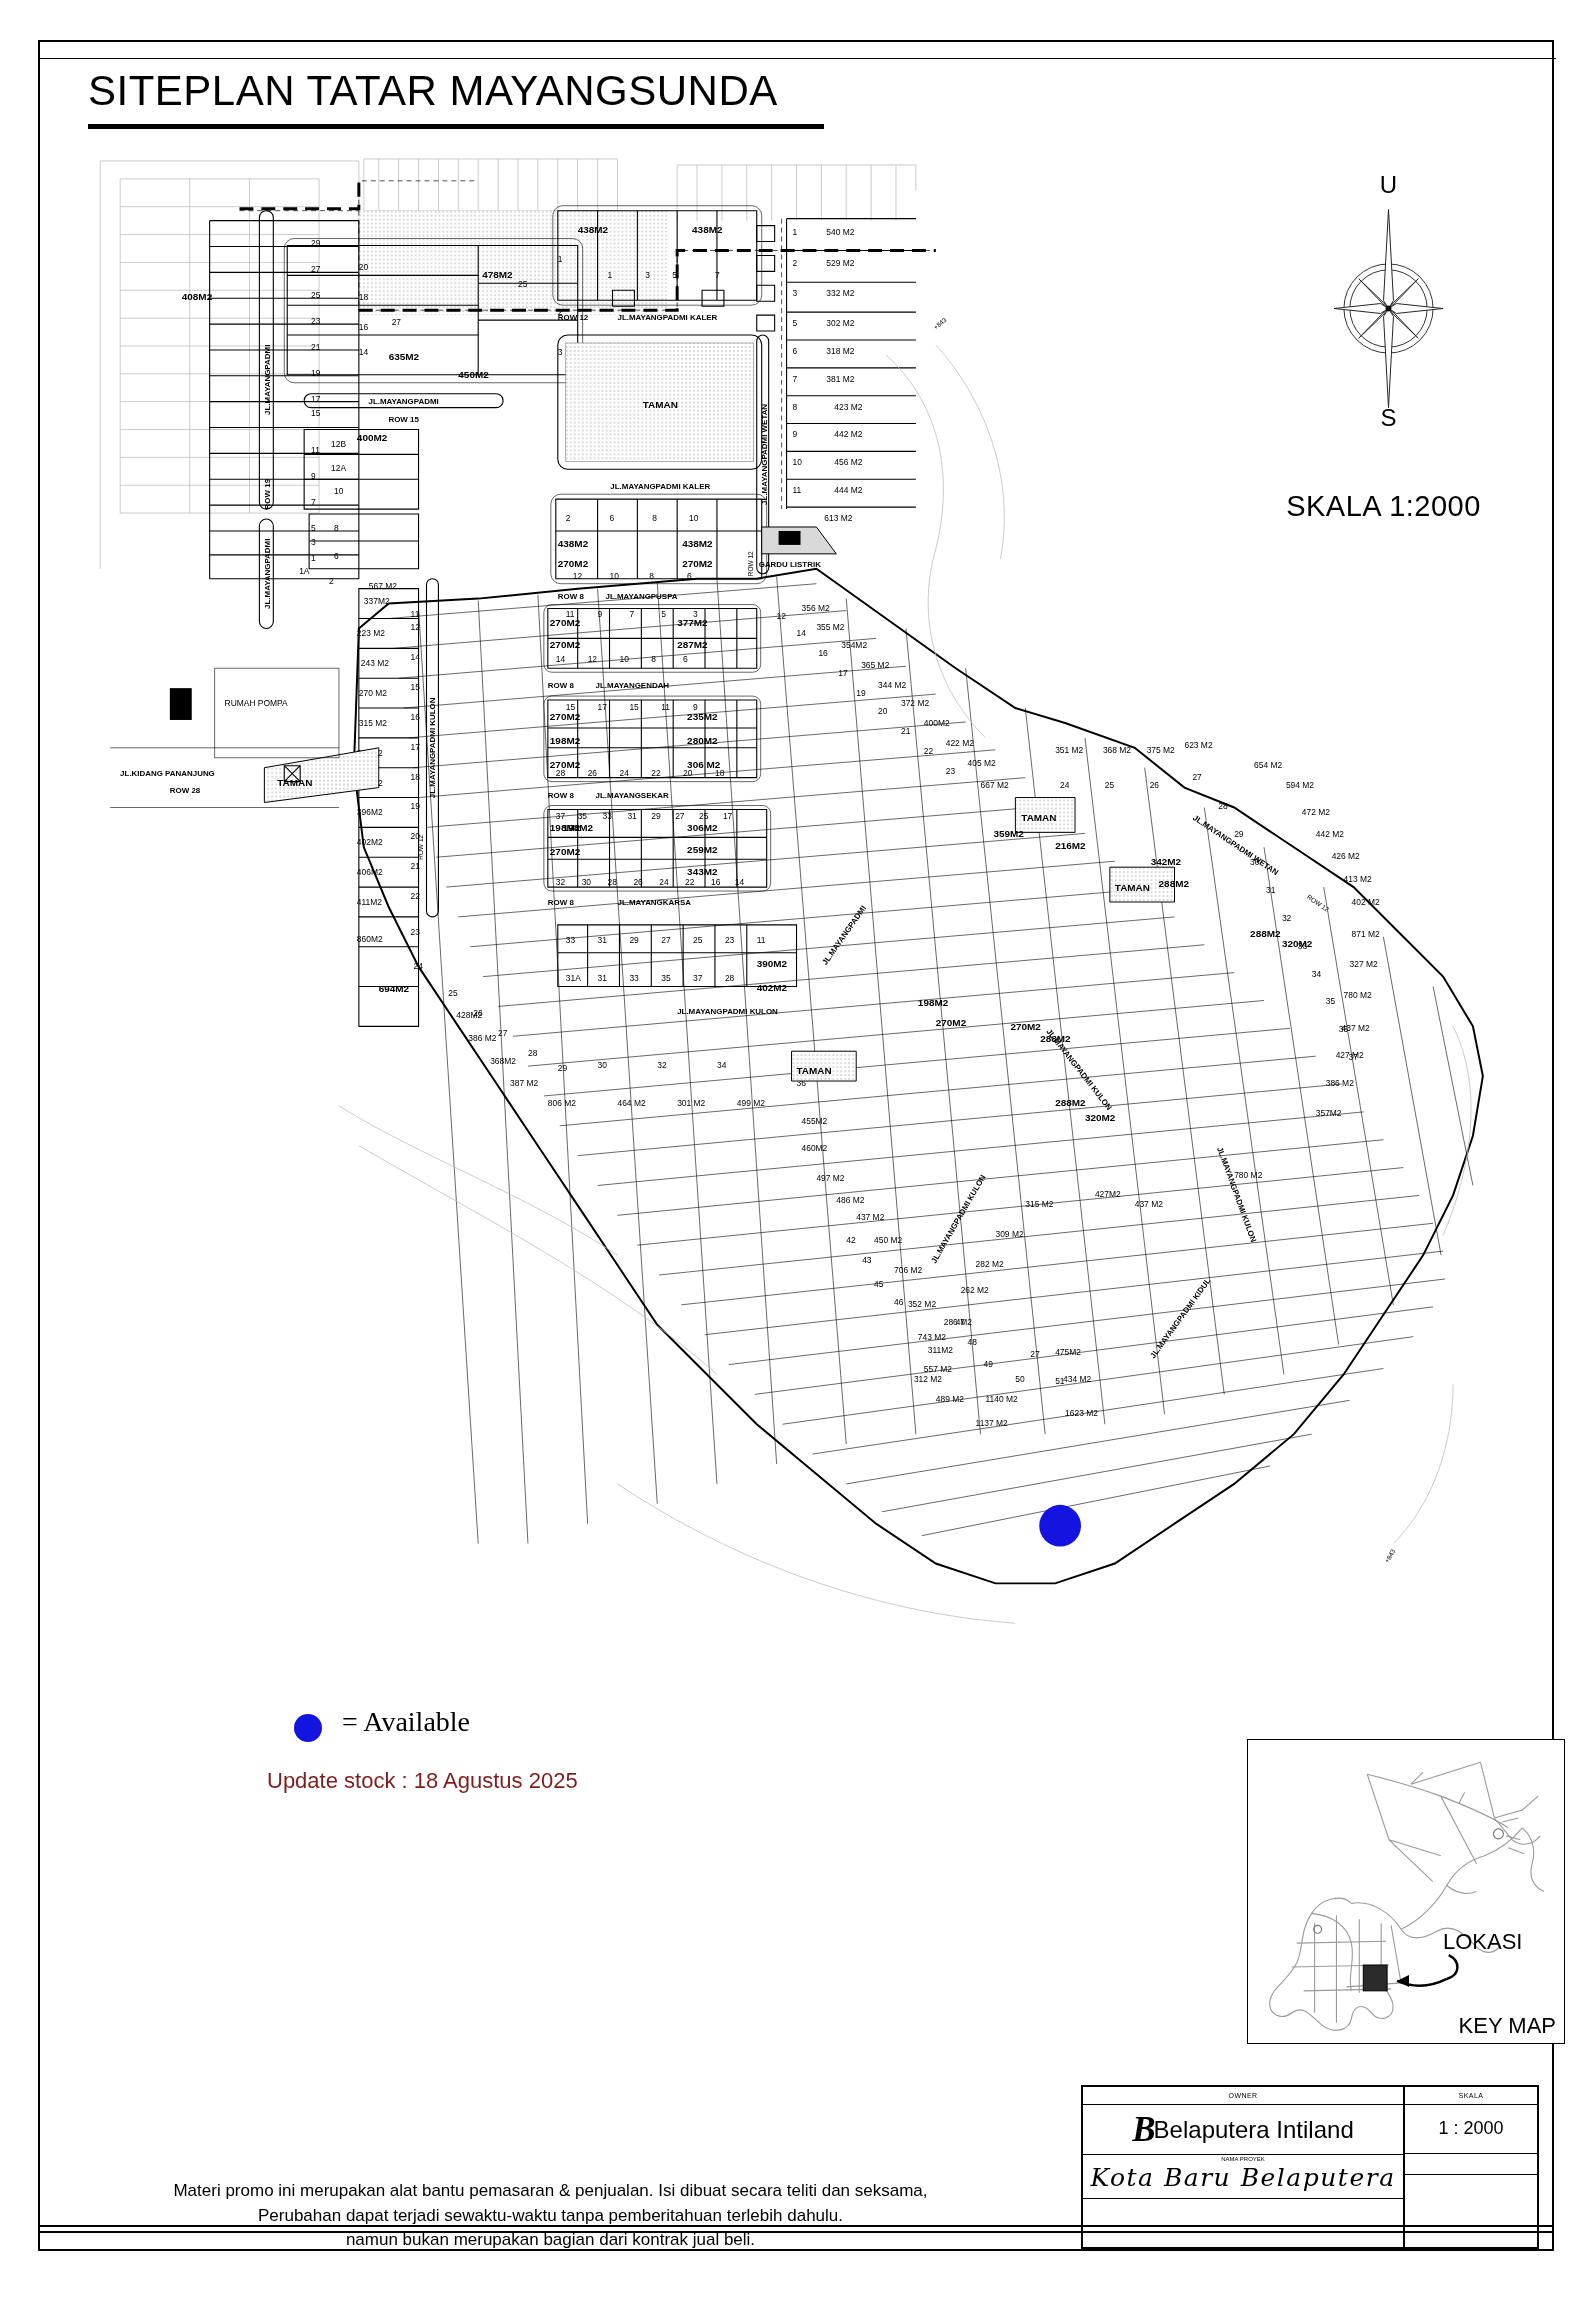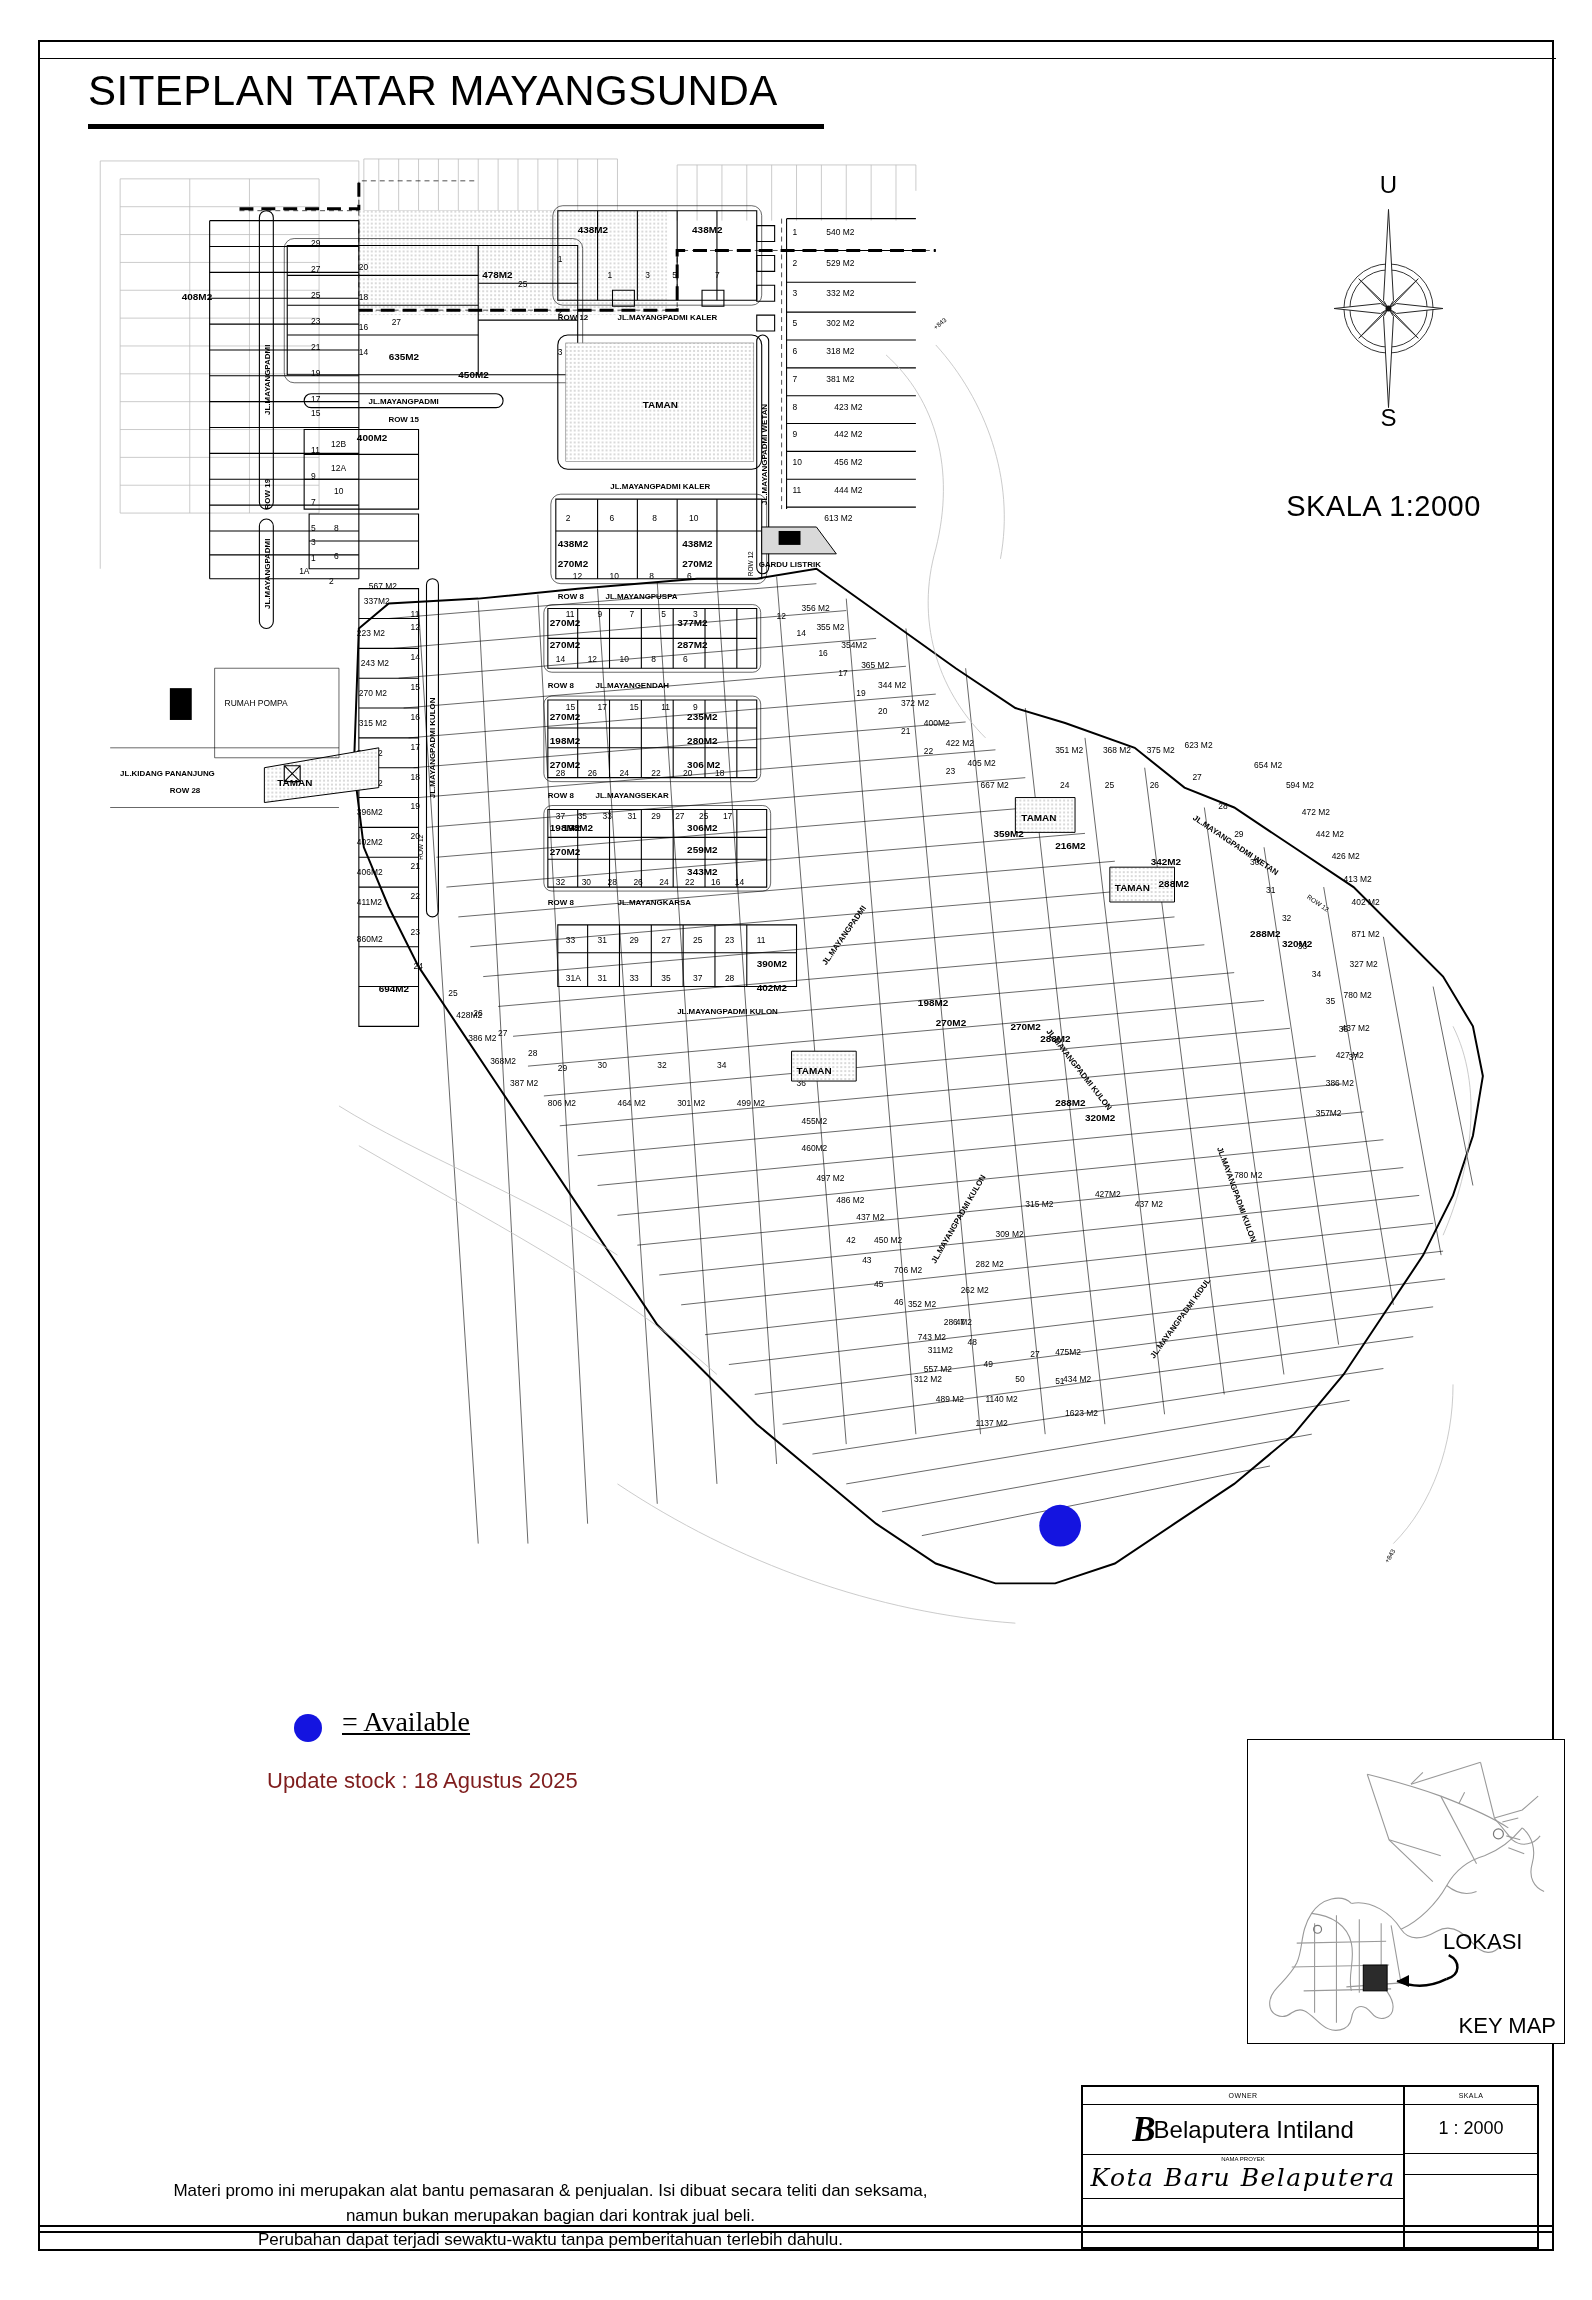--- a/index.html
+++ b/index.html
@@ -23,21 +23,21 @@
          font-size:29px;letter-spacing:0.5px;}
 
   
   .map{position:absolute;left:20px;top:109px;width:1483px;height:1502px;}
   .map svg{display:block;}
 
   
   .legend{position:absolute;left:254px;top:1664px;}
   .legend-dot{position:absolute;left:0;top:8px;width:28px;height:28px;border-radius:50%;}
   .legend-txt{position:absolute;left:48px;top:0px;font-family:"Liberation Serif",serif;
-              font-size:28px;white-space:nowrap;text-decoration:underline;}
+              font-size:28px;white-space:nowrap;}
   .update{position:absolute;left:227px;top:1726px;font-size:22px;white-space:nowrap;}
 
   
   .keymap{position:absolute;left:1179px;top:1697px;width:318px;height:305px;
           border:1.5px solid #000;background:#fff;box-sizing:border-box;margin-left:28px;}
   .keymap-inner{position:absolute;left:4px;top:4px;width:308px;height:296px;}
   .lokasi{position:absolute;left:195px;top:189px;font-size:22px;}
   .keymap-label{position:absolute;right:8px;bottom:4px;font-size:22px;}
 
   
@@ -725,19 +725,19 @@
     <div class="tb-right">
       <div class="tb-cell tb-hdr">SKALA</div>
       <div class="tb-cell tb-skala">1 : 2000</div>
       <div class="tb-cell tb-blank1"></div>
       <div class="tb-cell tb-blank2"></div>
     </div>
   </div>
 
   <div class="disc">
     <div>Materi promo ini merupakan alat bantu pemasaran &amp; penjualan. Isi dibuat secara teliti dan seksama,</div>
+    <div>Perubahan dapat terjadi sewaktu-waktu tanpa pemberitahuan terlebih dahulu.</div>
     <div>namun bukan merupakan bagian dari kontrak jual beli.</div>
-    <div>Perubahan dapat terjadi sewaktu-waktu tanpa pemberitahuan terlebih dahulu.</div>
   </div>
 
 </div>
 <div class="disc-rule"></div>
 
 
 </body></html>

